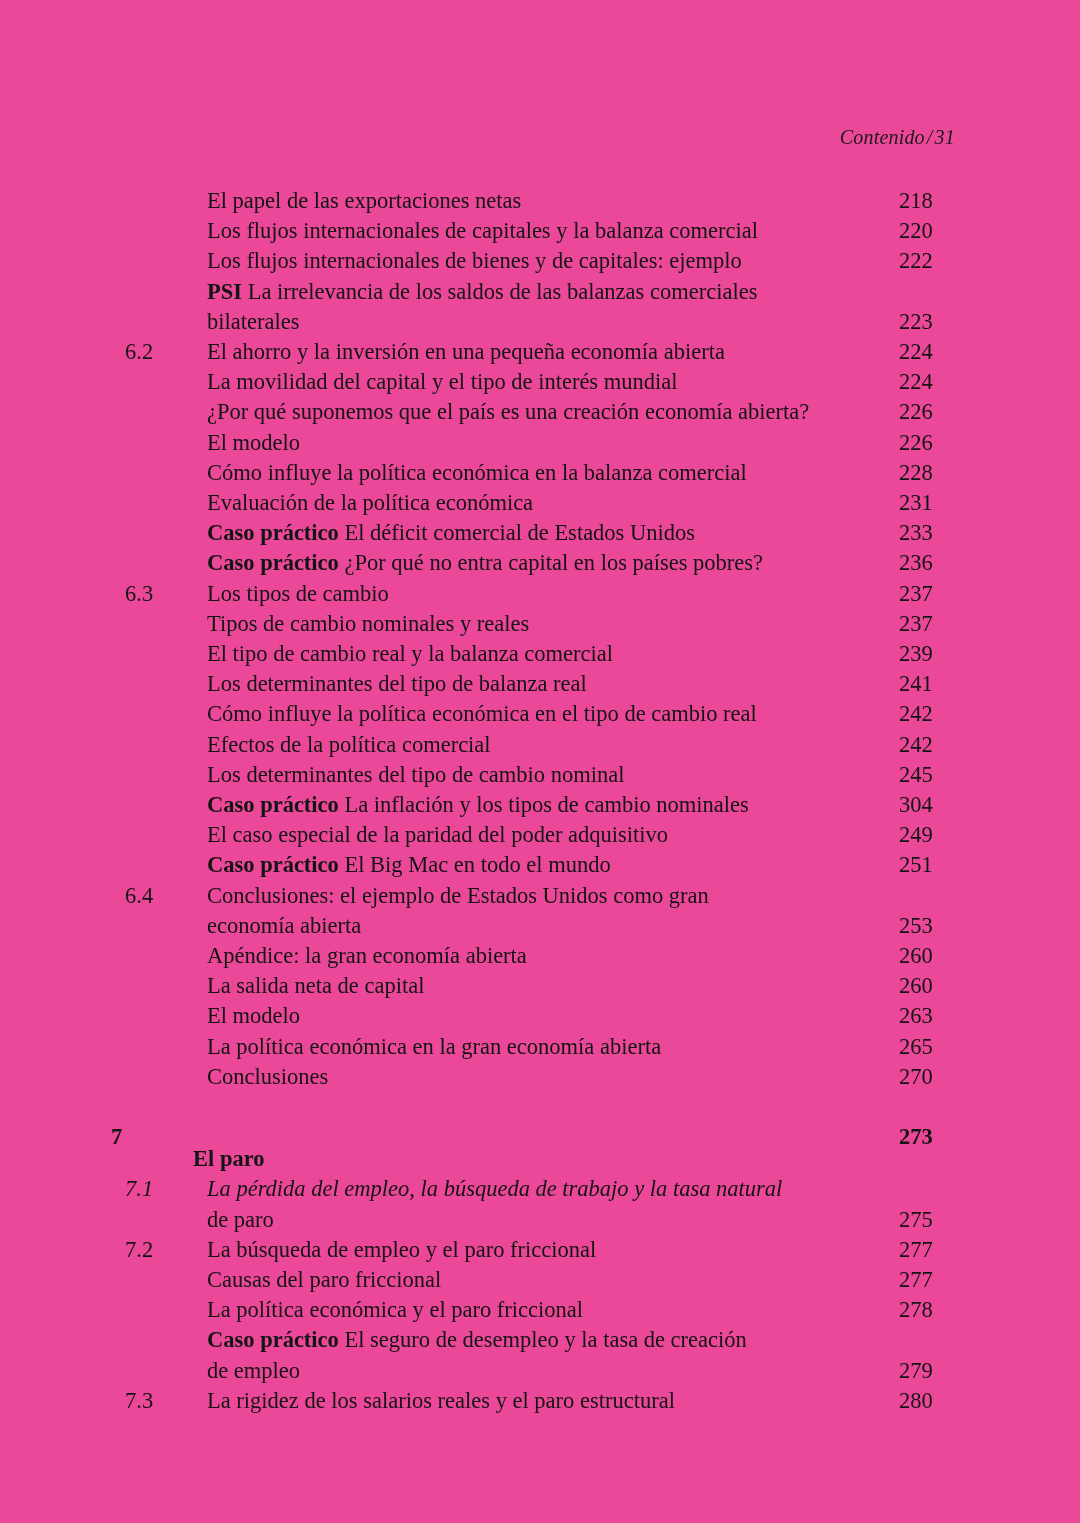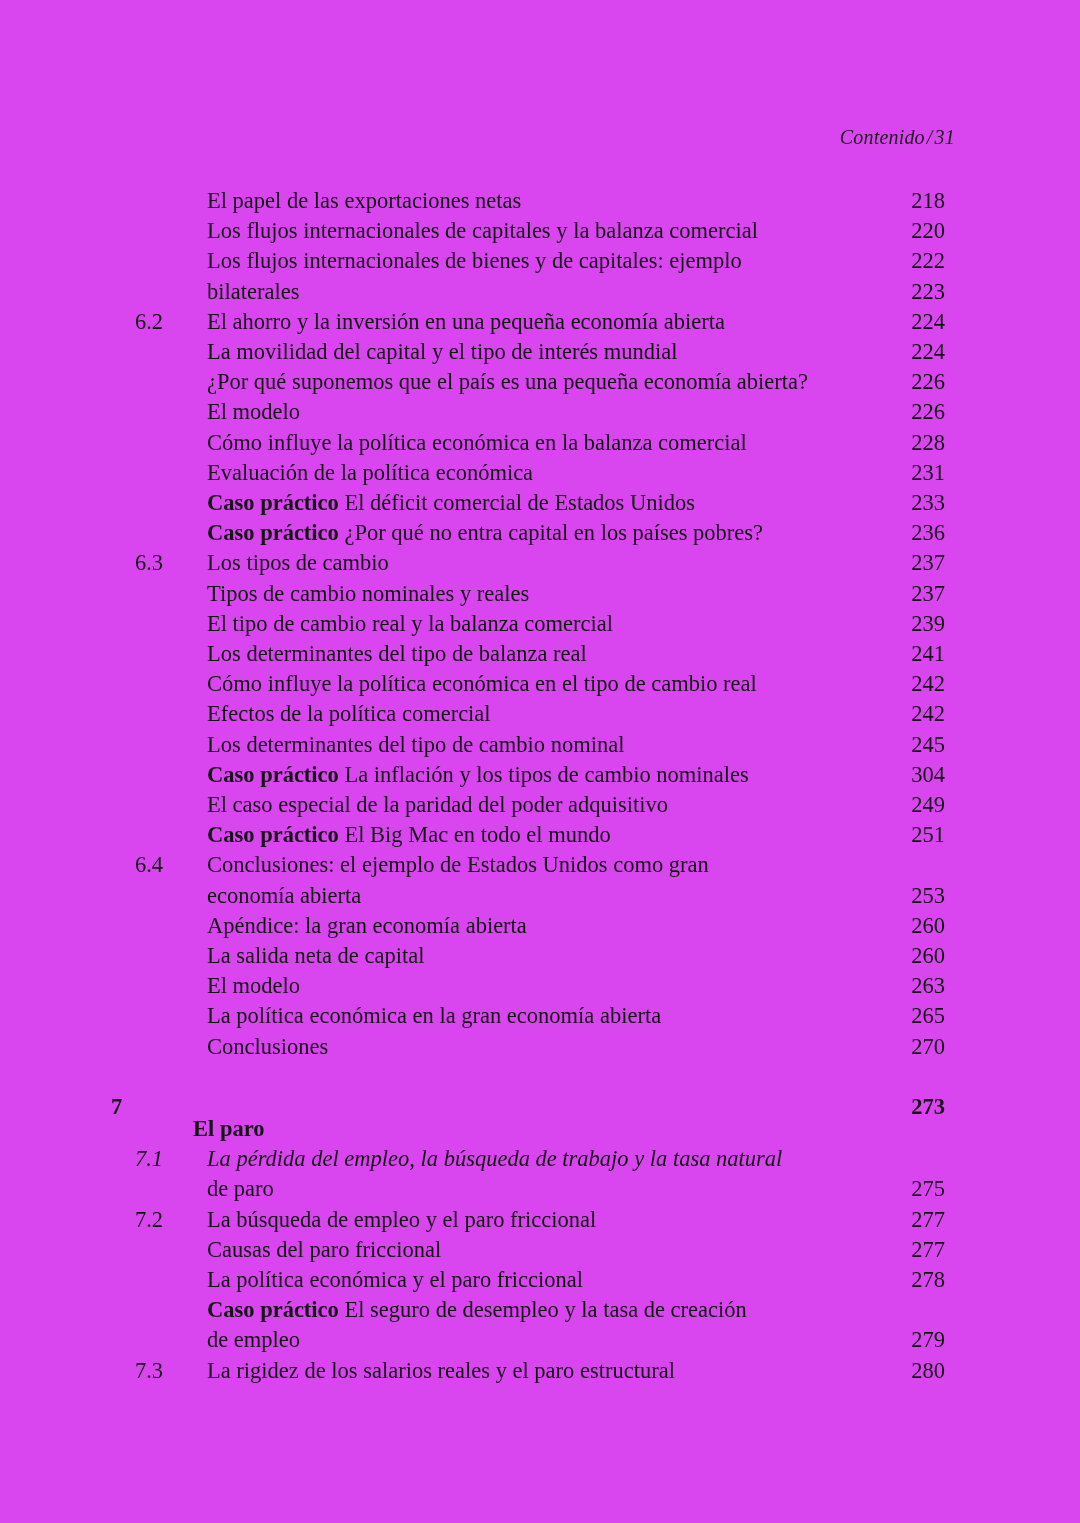--- a/index.html
+++ b/index.html
@@ -13,21 +13,21 @@
     background: #ffffff;
     font-family: "Liberation Serif", "DejaVu Serif", serif;
     color: #141414;
     -webkit-font-smoothing: antialiased;
   }
 
   .page {
     position: relative;
     width: 1080px;
     height: 1523px;
-    background: #d946ef;
+    background: #ec4899;
     overflow: hidden;
   }
 
   
   .running-head {
     position: absolute;
     top: 126px;
     right: 125px;
     font-style: italic;
     font-size: 20px;
@@ -47,39 +47,39 @@
 
   .toc-entry {
     display: flex;
     align-items: flex-start;
     width: 100%;
   }
 
   .num {
     flex: 0 0 auto;
     width: 48px;
-    text-align: center;
+    text-align: left;
     font-size: 22.5px;
     line-height: 30.2px;
     white-space: nowrap;
   }
 
   .title {
     flex: 1 1 auto;
     font-size: 22.5px;
     line-height: 30.2px;
     padding-left: 34px;
     
     padding-right: 6px;
   }
 
   .pages {
     flex: 0 0 auto;
     width: 58px;
-    text-align: center;
+    text-align: left;
     font-size: 22.5px;
     line-height: 30.2px;
     white-space: nowrap;
   }
 
   
   .cont-line .num { visibility: hidden; }
 
   .lead {
     font-weight: bold;
@@ -126,38 +126,43 @@
       <div class="toc-entry">
         <span class="num"></span>
         <span class="title"><span>Los flujos internacionales de capitales y la balanza comercial</span></span>
         <span class="pages">220</span>
       </div>
       <div class="toc-entry">
         <span class="num"></span>
         <span class="title"><span>Los flujos internacionales de bienes y de capitales: ejemplo</span></span>
         <span class="pages">222</span>
       </div>
+      <div class="toc-entry">
+        <span class="num"></span>
+        <span class="title"><b class="lead">PSI</b> <span>La irrelevancia de los saldos de las balanzas comerciales</span></span>
+        <span class="pages"></span>
+      </div>
       <div class="toc-entry cont-line">
         <span class="num"></span>
         <span class="title">bilaterales</span>
         <span class="pages">223</span>
       </div>
       <div class="toc-entry">
         <span class="num">6.2</span>
         <span class="title"><span>El ahorro y la inversión en una pequeña economía abierta</span></span>
         <span class="pages">224</span>
       </div>
       <div class="toc-entry">
         <span class="num"></span>
         <span class="title"><span>La movilidad del capital y el tipo de interés mundial</span></span>
         <span class="pages">224</span>
       </div>
       <div class="toc-entry">
         <span class="num"></span>
-        <span class="title"><span>¿Por qué suponemos que el país es una pequeña economía abierta?</span></span>
+        <span class="title"><span>¿Por qué suponemos que el país es una creación economía abierta?</span></span>
         <span class="pages">226</span>
       </div>
       <div class="toc-entry">
         <span class="num"></span>
         <span class="title"><span>El modelo</span></span>
         <span class="pages">226</span>
       </div>
       <div class="toc-entry">
         <span class="num"></span>
         <span class="title"><span>Cómo influye la política económica en la balanza comercial</span></span>

